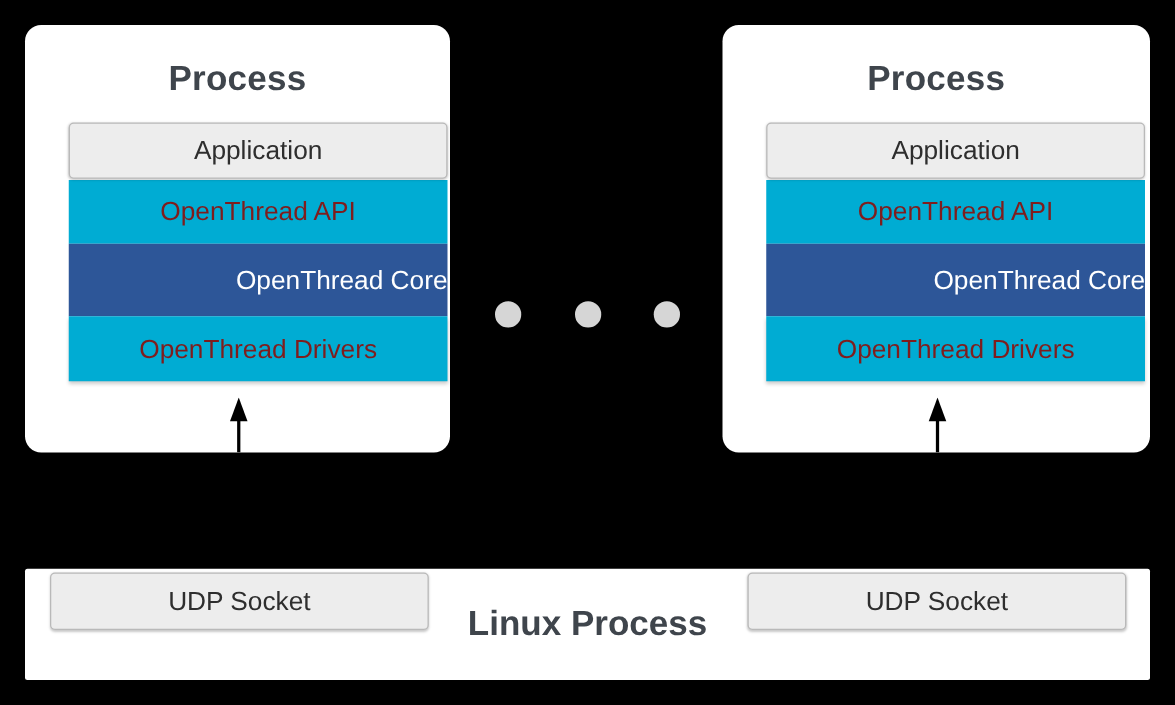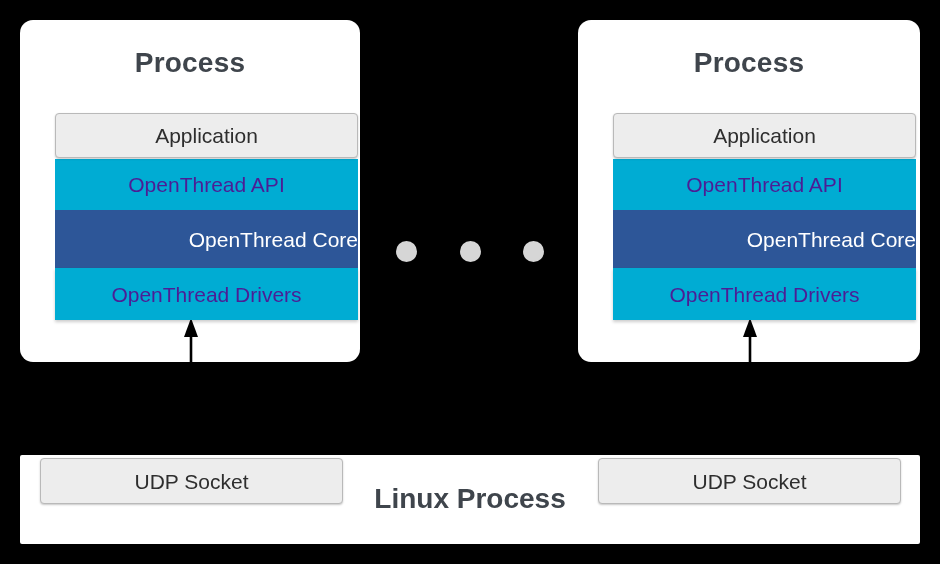--- a/index.html
+++ b/index.html
@@ -36,21 +36,21 @@
     font-weight: bold;
     color: #3f454c;
     letter-spacing: 0.2px;
     line-height: 1;
   }
 
   
   .layer-stack {
     position: absolute;
     left: 20px;
-    top: 93px;
+    top: 78px;
     width: 303px;
     padding-left: 15px;
   }
   #process-right .layer-stack { left: 20px; width: 303px; }
 
   .layer {
     box-sizing: border-box;
     width: 100%;
     display: flex;
     align-items: center;
@@ -66,35 +66,35 @@
     background: #ededed;
     border: 1px solid #b9b9b9;
     border-radius: 4px;
     color: #2e2e2e;
     box-shadow: 0 1px 2px rgba(0,0,0,0.22);
     z-index: 3;
   }
   .layer.api {
     height: 51px;
     background: #00acd3;
-    color: #4c1d95;
+    color: #7f1d1d;
     margin-top: 1px;
     z-index: 2;
   }
   .layer.core {
     height: 58px;
     background: #2d5698;
     color: #ffffff;
     z-index: 2;
     justify-content: flex-end;
   }
   .layer.drivers {
     height: 52px;
     background: #00acd3;
-    color: #4c1d95;
+    color: #7f1d1d;
     box-shadow: 0 2px 3px rgba(0,0,0,0.20);
     z-index: 2;
   }
 
   
   .arrow-up {
     position: absolute;
     width: 16px;
     height: 44px;
   }

